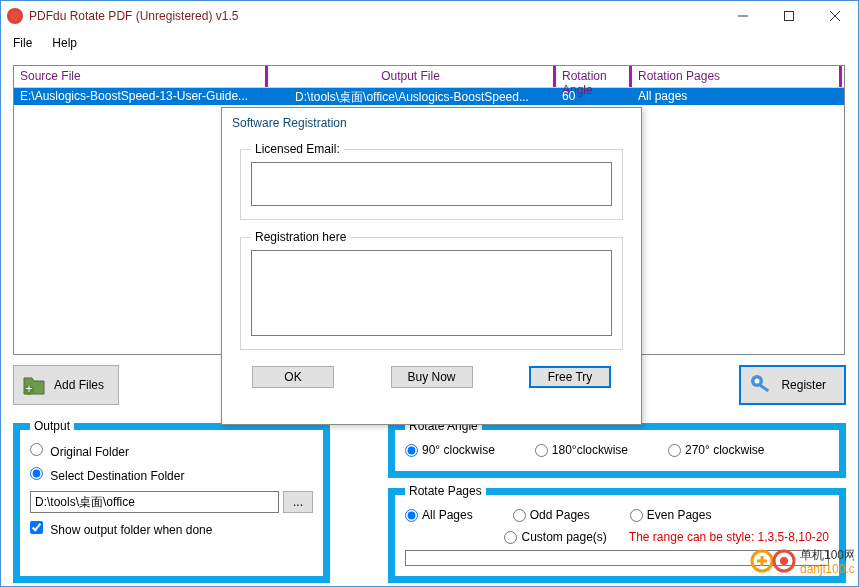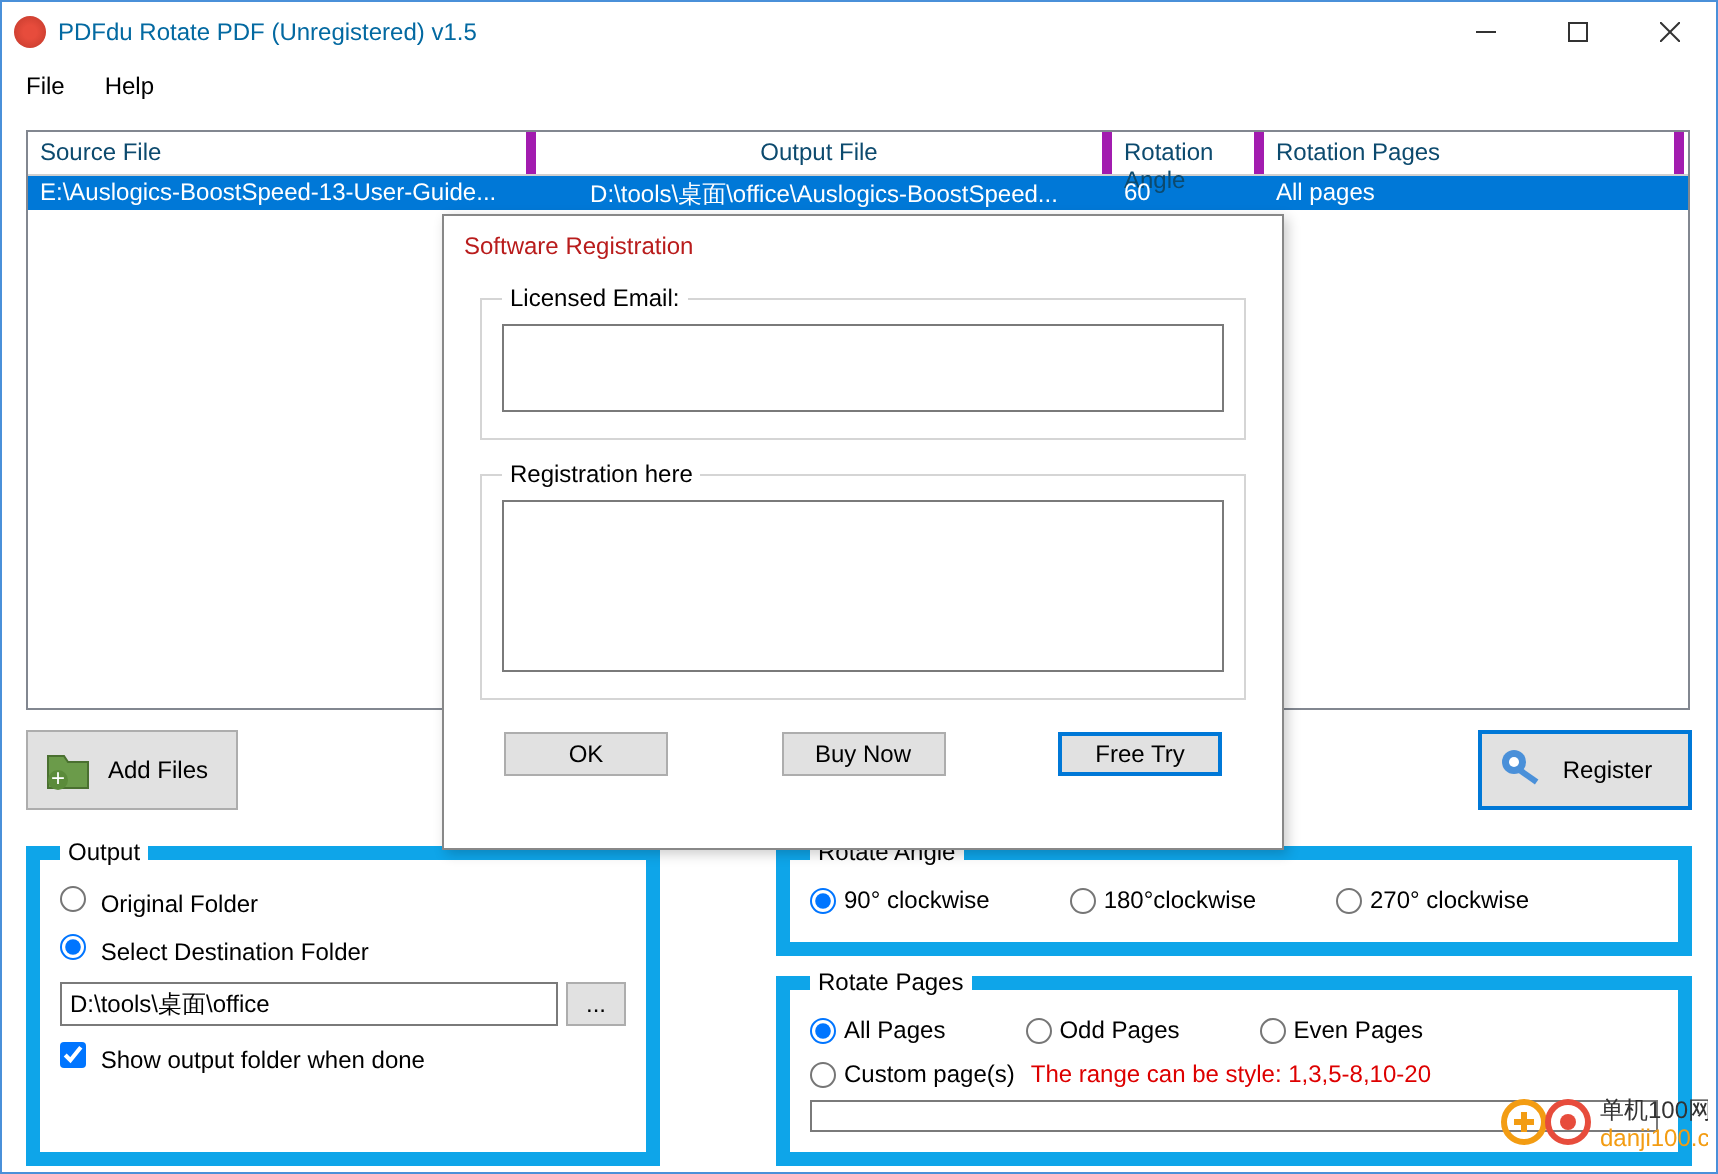--- a/index.html
+++ b/index.html
@@ -1,36 +1,36 @@
 <!DOCTYPE html>
 <html><head>
 <meta charset="utf-8">
 <style>
 * { box-sizing: border-box; margin: 0; padding: 0; font-family: "Segoe UI", Tahoma, sans-serif; font-size: 12px; }
 body { background: #fff; width: 859px; height: 587px; border: 1px solid #4a90d9; position: relative; overflow: hidden; }
 
 
 .titlebar { height: 30px; display: flex; align-items: center; padding-left: 6px; background: #fff; }
 .titlebar .app-icon { width: 16px; height: 16px; background: radial-gradient(circle, #e74c3c 30%, #c0392b 100%); border-radius: 50%; margin-right: 6px; }
-.titlebar .title { flex: 1; color: #0369a1; }
+.titlebar .title { flex: 1; color: #7f1d1d; }
 .titlebar .ctrl { width: 46px; height: 30px; display: flex; align-items: center; justify-content: center; color: #555; }
 .titlebar .ctrl.close { color: #333; }
 .titlebar .ctrl svg { width: 10px; height: 10px; }
 
 
 .menubar { height: 24px; display: flex; align-items: center; padding-left: 12px; gap: 20px; background: #fff; border-bottom: 1px solid transparent; }
 .menubar span { color: #000; }
 
 
 .main { padding: 10px 12px 0 12px; }
 
 
 .tbl { border: 1px solid #828790; width: 832px; height: 290px; position: relative; background: #fff; }
 .tbl-head { display: flex; height: 22px; background: #fff; border-bottom: 1px solid #d0d0d0; }
-.tbl-head div { padding: 3px 6px; border-right: 5px solid #a21caf; color: #0c4a6e; }
+.tbl-head div { padding: 3px 6px; border-right: 3px solid #a21caf; color: #701a75; }
 .tbl-row { display: flex; height: 17px; background: #0078d7; color: #fff; }
 .tbl-row div { padding: 1px 6px; overflow: hidden; white-space: nowrap; }
 .col-src { width: 254px; }
 .col-out { width: 288px; text-align: center; }
 .col-ang { width: 76px; }
 .col-pag { width: 210px; }
 
 .drop-hint { position: absolute; top: 160px; left: 0; right: 0; text-align: center; color: #bfc8d4; font-size: 26px; line-height: 40px; font-weight: 300; }
 
 
@@ -53,21 +53,21 @@
 .path-row { display: flex; gap: 4px; margin: 4px 0; }
 .path-row input[type=text] { flex: 1; border: 1px solid #7a7a7a; padding: 2px 4px; height: 22px; }
 .path-row button { width: 30px; height: 22px; border: 1px solid #adadad; background: #e1e1e1; }
 .rotopt { display: flex; gap: 40px; padding: 4px 0; }
 .rotopt label { display: flex; align-items: center; gap: 4px; }
 .range-hint { color: #d00; margin-left: 6px; }
 .custom-input { width: 100%; border: 1px solid #7a7a7a; height: 16px; margin-top: 2px; }
 
 
 .dialog { position: absolute; left: 220px; top: 106px; width: 421px; height: 318px; background: #fff; border: 1px solid #888; box-shadow: 2px 2px 6px rgba(0,0,0,0.2); z-index: 100; }
-.dialog .dlg-title { padding: 8px 10px; color: #b91c1c; }
+.dialog .dlg-title { padding: 8px 10px; color: #0c4a6e; }
 .dialog fieldset { margin: 4px 18px 10px 18px; border: 1px solid #d5d5d5; }
 .dialog textarea { width: 100%; border: 1px solid #7a7a7a; resize: none; font-family: inherit; }
 .dlg-btns { display: flex; justify-content: space-between; padding: 6px 30px 10px 30px; }
 .dlg-btns button { width: 82px; height: 22px; border: 1px solid #adadad; background: #e1e1e1; }
 .dlg-btns button.def { border: 2px solid #0078d7; }
 
 
 .watermark { position: absolute; right: 4px; bottom: 2px; }
 .watermark svg { width: 110px; height: 40px; }
 </style>
@@ -205,21 +205,21 @@
           </label>
         <label>
             <input type="radio" name="pg" style=""> 
             <span>Odd Pages</span>
           </label>
         <label>
             <input type="radio" name="pg" style=""> 
             <span>Even Pages</span>
           </label>
       </div>
-      <div class="rotopt" style="gap:2px;">
+      <div class="rotopt" style="gap:16px;justify-content:flex-end;">
         <label>
             <input type="radio" name="pg" style=""> 
             <span>Custom page(s)</span>
           </label>
         <span class="range-hint">The range can be style:  1,3,5-8,10-20</span>
       </div>
       <input type="text" class="custom-input" style="">
     </fieldset>
   </div>
 </div>

